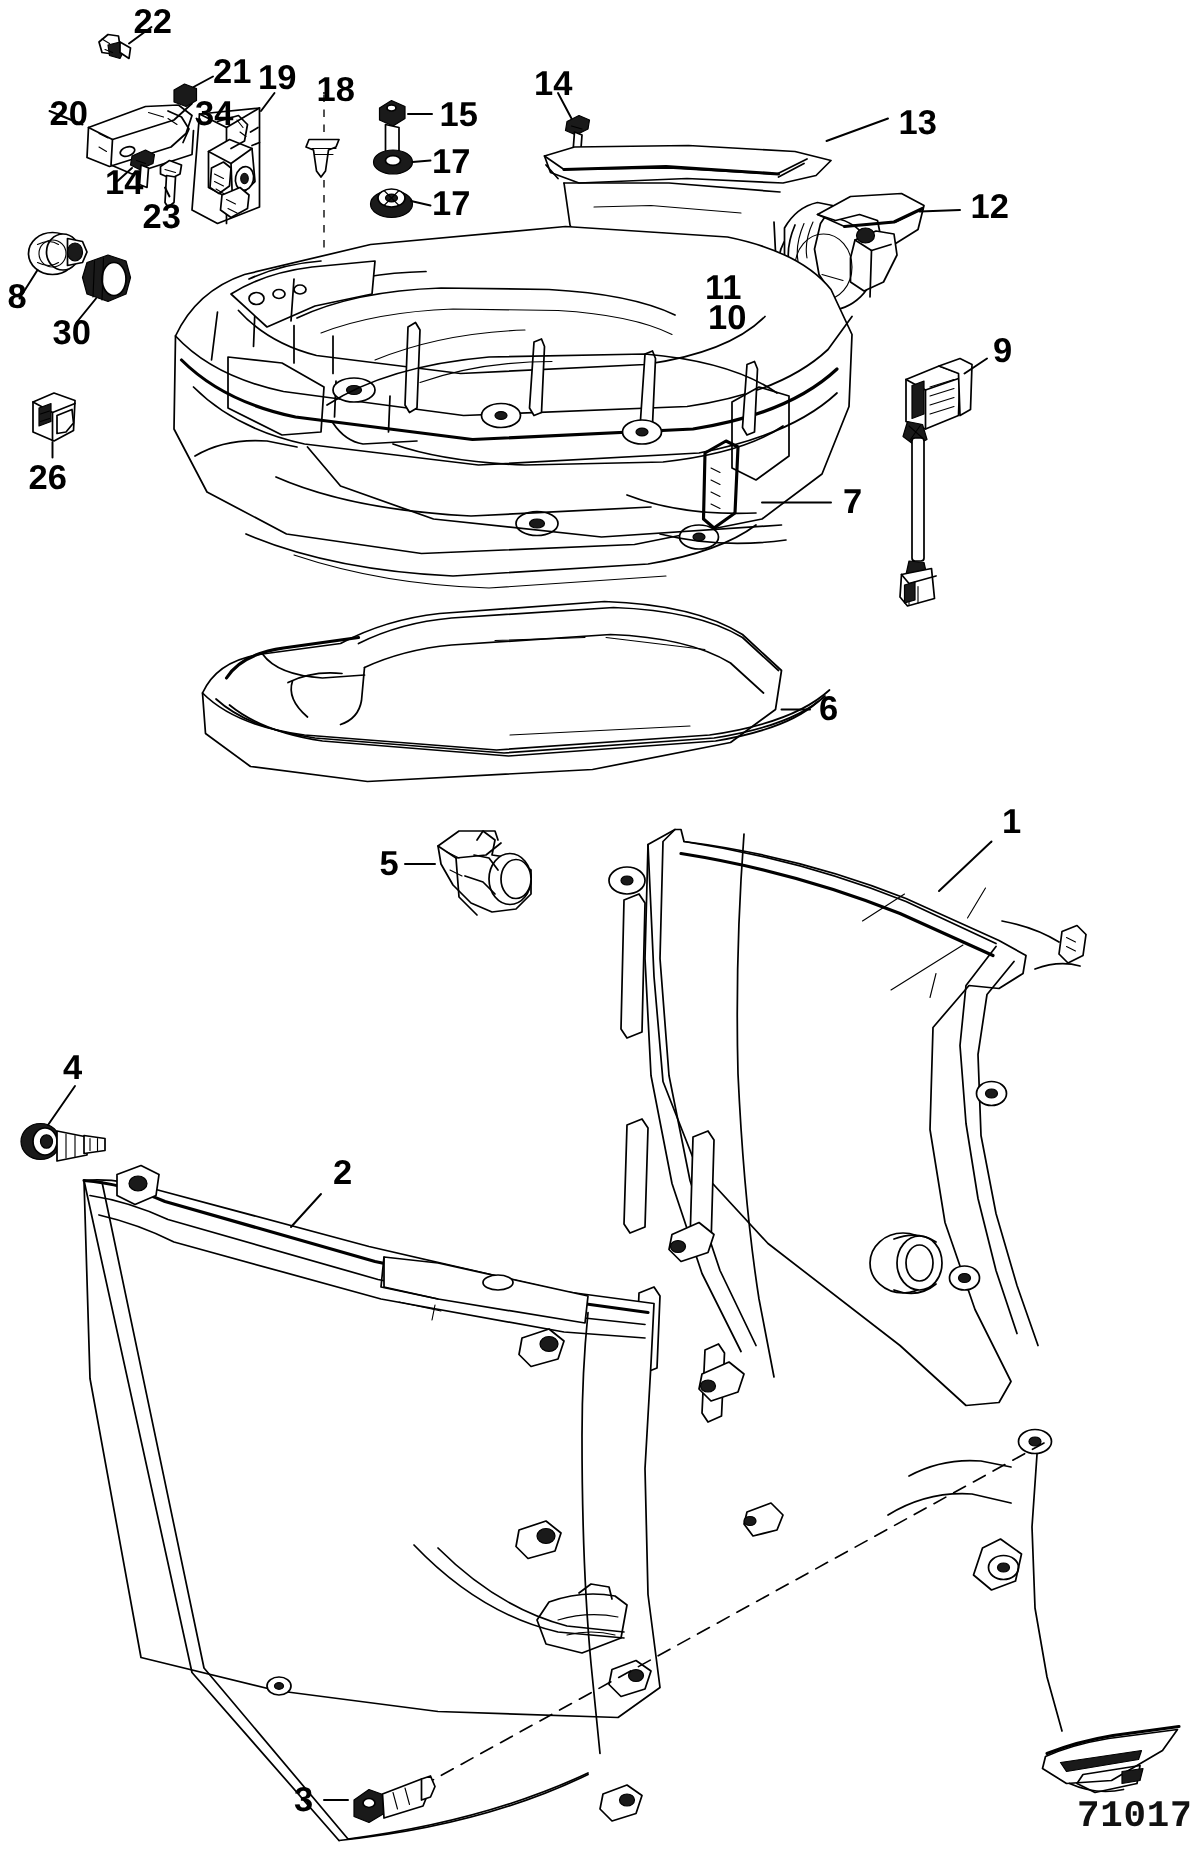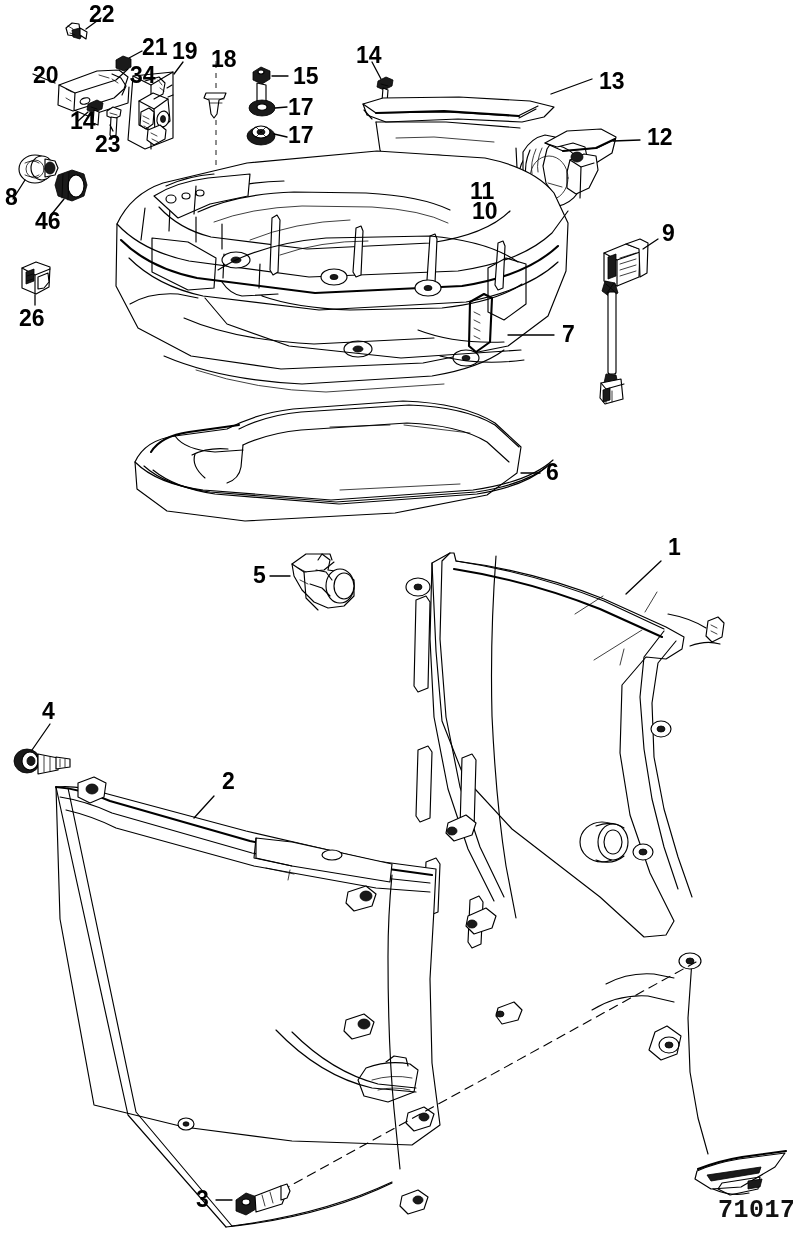--- a/index.html
+++ b/index.html
@@ -447,21 +447,21 @@
   <div class="callout" style="left:33px;top:64px;">20</div>
   <div class="callout" style="left:130px;top:64px;">34</div>
   <div class="callout" style="left:288px;top:96px;">17</div>
   <div class="callout" style="left:647px;top:126px;">12</div>
   <div class="callout" style="left:70px;top:110px;">14</div>
   <div class="callout" style="left:288px;top:124px;text-align:center;">17</div>
   <div class="callout" style="left:95px;top:133px;">23</div>
   <div class="callout" style="left:470px;top:180px;text-align:right;">11</div>
   <div class="callout" style="left:5px;top:186px;">8</div>
   <div class="callout" style="left:452px;top:200px;margin-left:20px;">10</div>
-  <div class="callout" style="left:35px;top:210px;">46</div>
+  <div class="callout" style="left:35px;top:210px;">30</div>
   <div class="callout" style="left:662px;top:222px;">9</div>
   <div class="callout" style="left:19px;top:307px;">26</div>
   <div class="callout" style="left:562px;top:323px;">7</div>
   <div class="callout" style="left:546px;top:461px;">6</div>
   <div class="callout" style="left:668px;top:536px;">1</div>
   <div class="callout" style="left:253px;top:564px;">5</div>
   <div class="callout" style="left:42px;top:700px;">4</div>
   <div class="callout" style="left:222px;top:770px;">2</div>
   <div class="callout" style="left:196px;top:1188px;">3</div>
 

